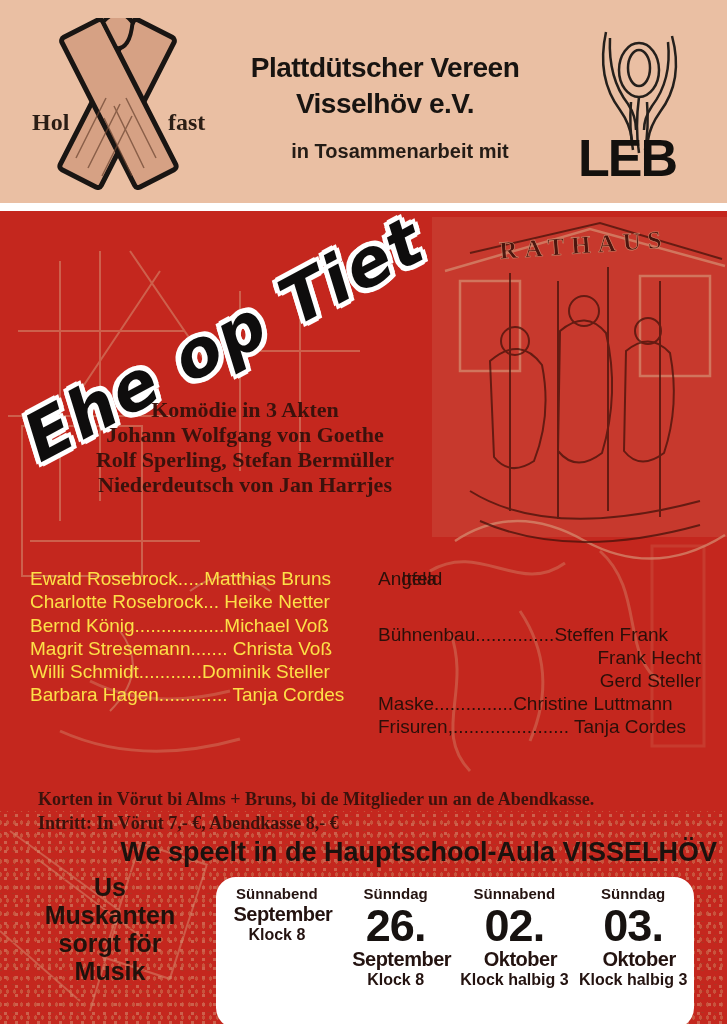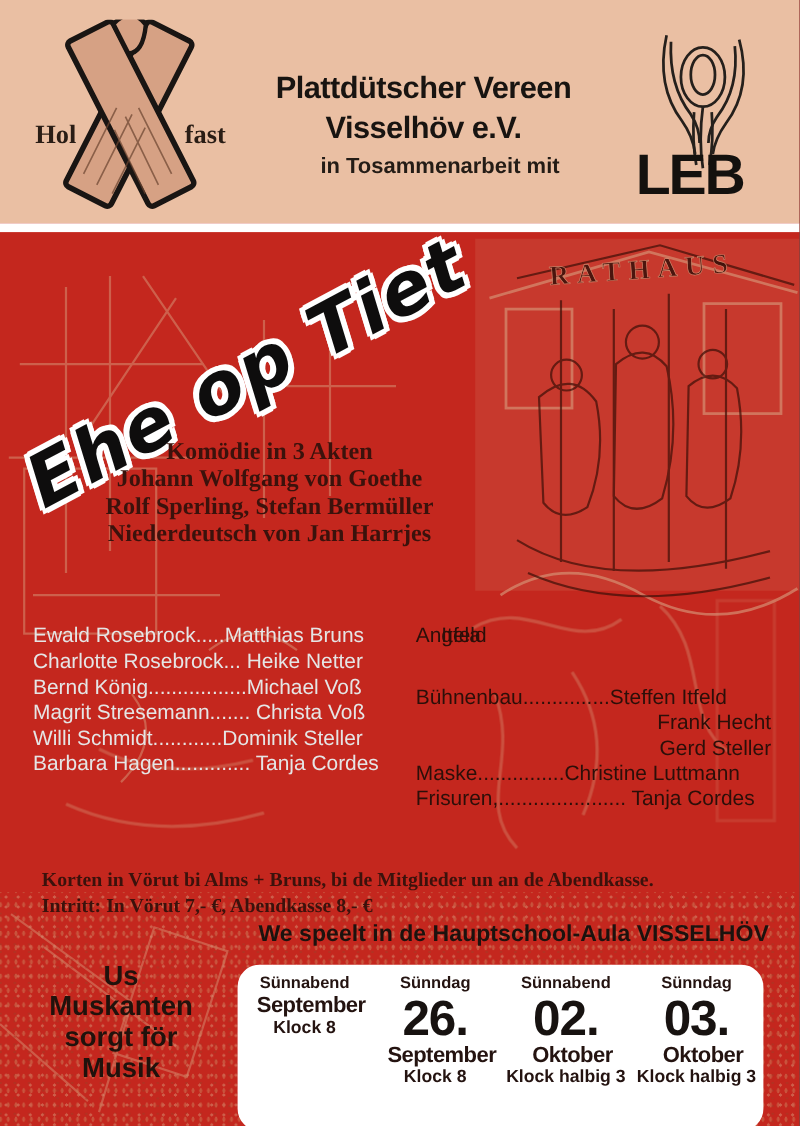--- a/index.html
+++ b/index.html
@@ -16,21 +16,21 @@
   }
   .divider {
     position:absolute; left:0; top:203px; width:727px; height:8px;
     background:#ffffff;
   }
   .holfast { position:absolute; left:16px; top:18px; }
   .leb { position:absolute; left:560px; top:18px; }
   .org-title {
     position:absolute; left:215px; top:50px; width:340px;
     text-align:center; color:#181411;
-    font-weight:bold; font-size:28px; line-height:36px; letter-spacing:-0.5px;margin-top:12px;
+    font-weight:bold; font-size:28px; line-height:36px; letter-spacing:-0.5px;
   }
   .coop {
     position:absolute; left:245px; top:140px; width:310px;
     text-align:center; color:#241c16; font-weight:600; font-size:20px;
   }
   
   .stage { position:absolute; left:0; top:211px; width:727px; height:813px; }
   .stage-bg { position:absolute; left:0; top:0; pointer-events:none; }
   
   .speckle {
@@ -55,40 +55,40 @@
       0 -5px 0 #fff, 0 5px 0 #fff, -5px 0 0 #fff, 5px 0 0 #fff;
   }
   .credits {
     position:absolute; left:25px; top:186px; width:440px;
     text-align:center;
     font-family:"Liberation Serif", serif;
     font-weight:bold; font-size:22px; line-height:25px; color:#3b120c;
   }
   .cast-left {
     position:absolute; left:30px; top:356px; width:350px;
-    font-size:19px; line-height:23.3px; color:#e5e5e5; white-space:nowrap;
+    font-size:19px; line-height:23.3px; color:#fde047; white-space:nowrap;
   }
   .prompter { margin-top:22px; }
   .cast-right {
     position:absolute; left:378px; top:356px; width:323px;
     font-size:19px; line-height:23px; color:#2c0f09; white-space:nowrap;
   }
   .crew-regie { display:flex; }
   .name-overlap { margin-left:-36px; }
   .crew-build { margin-top:33px; }
   .r { text-align:right; }
   .crew-style { }
   .tickets {
     position:absolute; left:38px; top:576px; width:665px;
     font-family:"Liberation Serif", serif;
     font-weight:bold; font-size:18px; line-height:24px; color:#3b120c;
   }
   .venue {
-    position:absolute; right:28px; top:626px;
-    font-weight:bold; font-size:21px; color:#1c120e; white-space:nowrap;
+    position:absolute; right:10px; top:626px;
+    font-weight:bold; font-size:27px; color:#1c120e; white-space:nowrap;
   }
   .musicians {
     position:absolute; left:0; top:662px; width:220px;
     text-align:center; font-weight:bold; font-size:25px; line-height:28px;
     color:#20120c;
   }
   .dates-box {
     position:absolute; left:216px; top:666px; width:478px; height:151px;
     background:#ffffff; border:3px solid #ffffff; border-radius:20px;
     display:flex; overflow:hidden;
@@ -221,21 +221,21 @@
       <div>Magrit Stresemann....... Christa Voß</div>
       <div>Willi Schmidt............Dominik Steller</div>
       <div>Barbara Hagen............. Tanja Cordes</div>
     </div>
 
     <div class="cast-right">
       <div class="crew-regie">
         <span>Angela</span>
         <span class="name-overlap">Itfeld</span>
       </div>
-      <div class="crew-build">Bühnenbau...............Steffen Itfeld</div>
+      <div class="crew-build">Bühnenbau...............Steffen Frank</div>
       <div class="r">Frank Hecht</div>
       <div class="r">Gerd Steller</div>
       <div class="crew-style">Maske...............Christine Luttmann</div>
       <div>Frisuren,...................... Tanja Cordes</div>
     </div>
 
     <div class="tickets">
       <div>Korten in Vörut bi Alms + Bruns, bi de Mitglieder un an de Abendkasse.</div>
       <div>Intritt: In Vörut 7,- €, Abendkasse 8,- €</div>
     </div>

